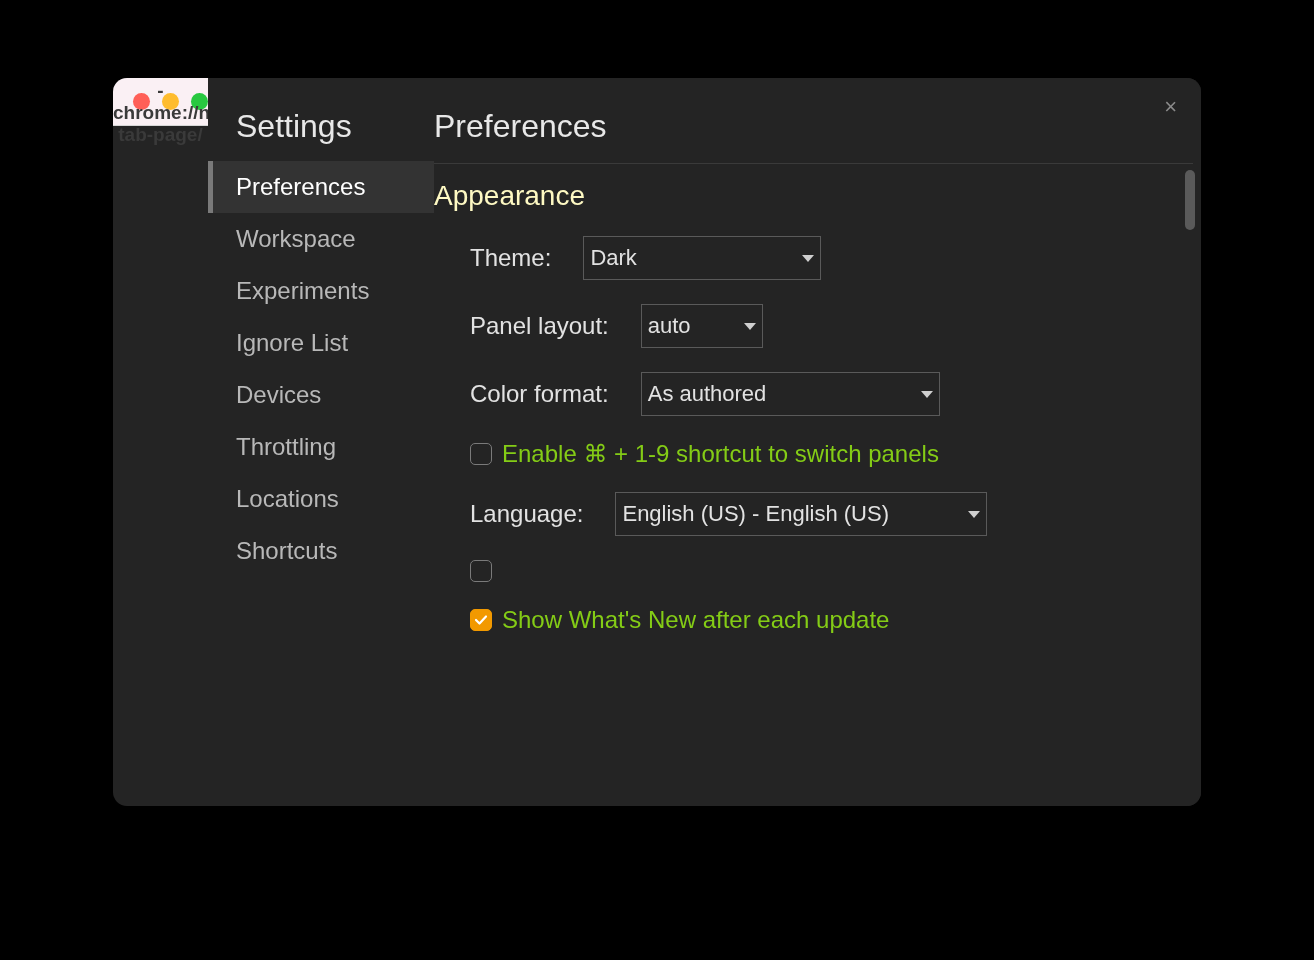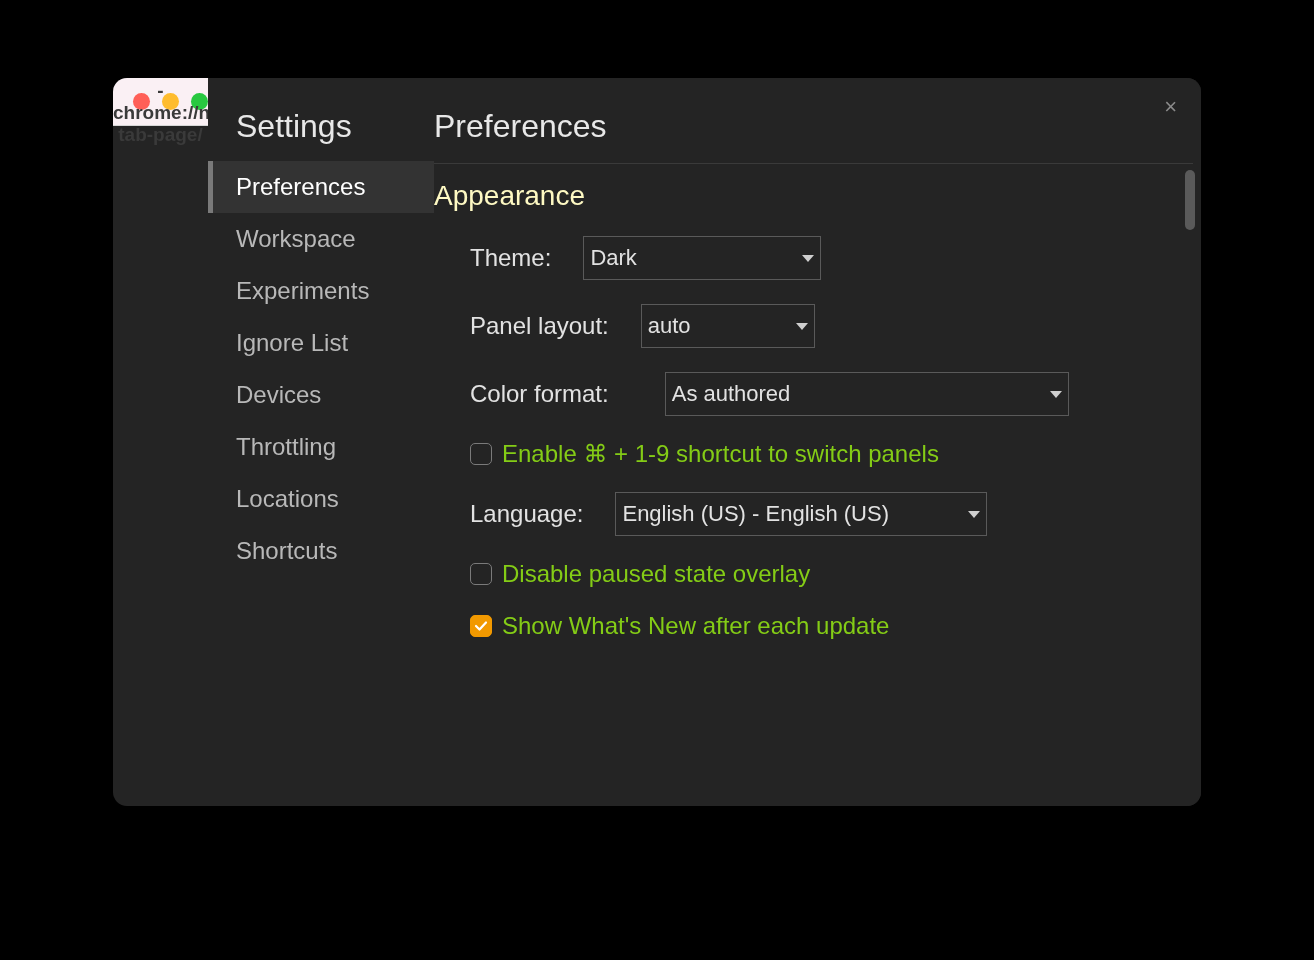--- a/index.html
+++ b/index.html
@@ -153,22 +153,22 @@
       cursor: pointer;
       gap: 22px;
     }
     .select .caret {
       width: 0; height: 0;
       border-left: 6px solid transparent;
       border-right: 6px solid transparent;
       border-top: 7px solid #cfcfcf;
     }
     .select.theme { width: 238px; }
-    .select.panel { width: 174px; }
-    .select.colorfmt { width: 404px; margin-left: 24px; }
+    .select.panel { width: 122px; }
+    .select.colorfmt { width: 299px; }
     .select.lang { width: 372px; }
     .check-row {
       display: flex;
       align-items: center;
       margin: 0 0 24px 36px;
       gap: 10px;
     }
     .checkbox {
       width: 22px;
       height: 22px;
@@ -282,21 +282,20 @@
           <div class="select lang">
             <span>English (US) - English (US)</span>
             <span class="caret"></span>
           </div>
         </div>
 
         <div class="check-row">
           <span class="checkbox">
             
           </span>
-          <span class="check-label">Disable paused state overlay</span>
         </div>
 
         <div class="check-row">
           <span class="checkbox checked">
             <svg width="14" height="14" viewBox="0 0 14 14">
                 <path d="M2 7 L5.5 10.5 L12 3.5" stroke="#fff" stroke-width="2.2" fill="none" stroke-linecap="round" stroke-linejoin="round"></path>
               </svg>
           </span>
           <span class="check-label">Show What's New after each update</span>
         </div>

